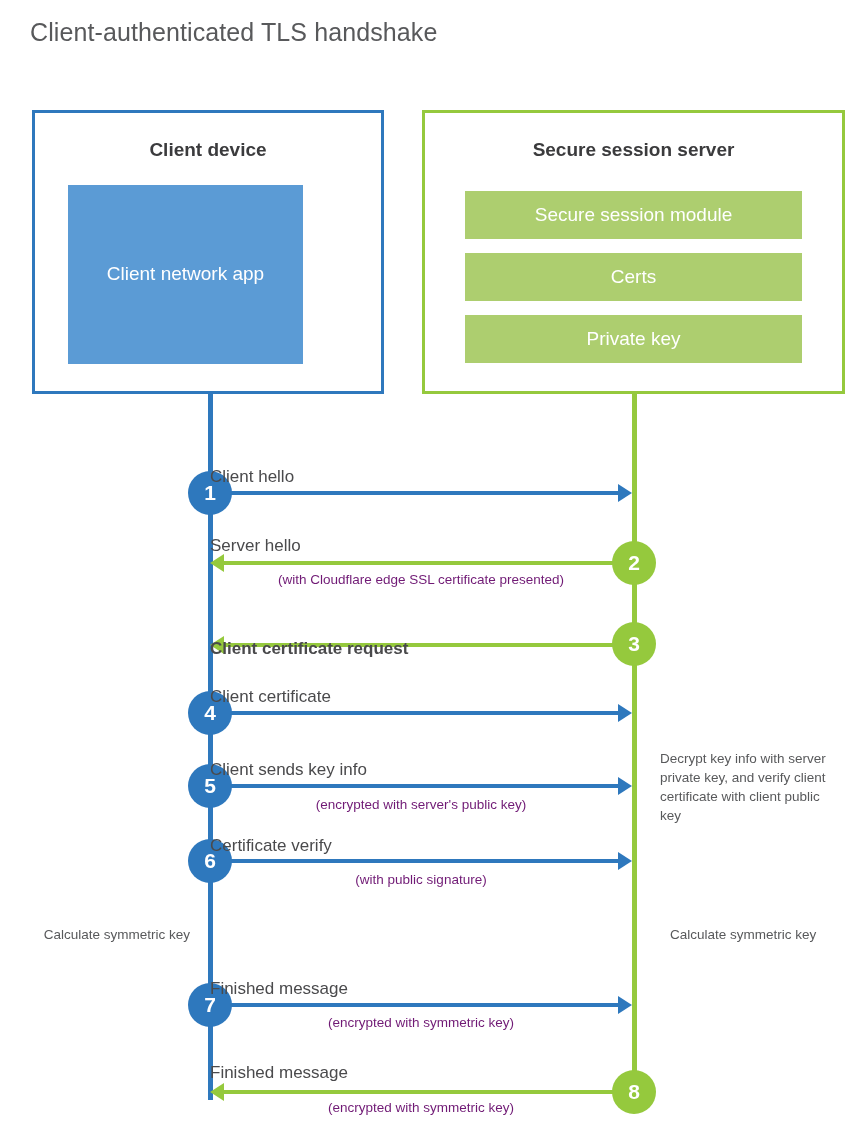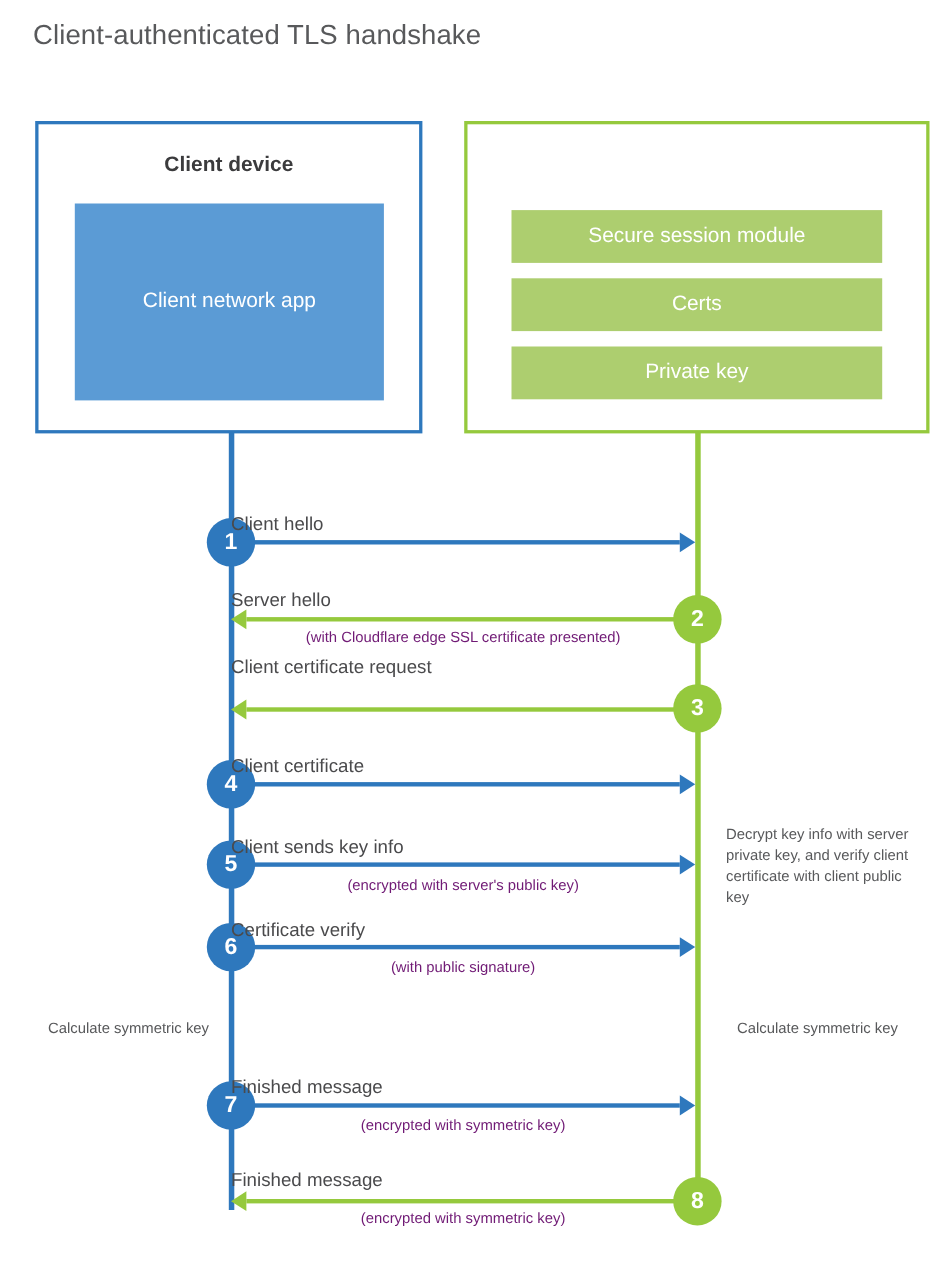--- a/index.html
+++ b/index.html
@@ -54,21 +54,21 @@
     text-align: center;
     font-size: 19px;
     font-weight: bold;
     color: #3b3b3d;
   }
 
   #client-app-rect {
     position: absolute;
     left: 33px;
     top: 72px;
-    width: 281px;
+    width: 235px;
     height: 179px;
     background: #5b9bd5;
     color: #ffffff;
     font-size: 19px;
     display: flex;
     align-items: center;
     justify-content: center;
     text-align: center;
     line-height: 1.28;
   }
@@ -167,20 +167,21 @@
 <body>
 
 <div id="diagram-title">Client-authenticated TLS handshake</div>
 
 <div class="actor-box" id="client-device-box">
   <div class="actor-title">Client device</div>
   <div id="client-app-rect">Client network app</div>
 </div>
 
 <div class="actor-box" id="secure-server-box">
+  <div class="actor-title">Secure session server</div>
   <div class="server-bar" id="server-bar-1">Certs</div>
   <div class="server-bar" id="server-bar-0">Secure session module</div>
   <div class="server-bar" id="server-bar-2">Private key</div>
 </div>
 
 <div class="lifeline" id="client-lifeline"></div>
 <div class="lifeline" id="server-lifeline"></div>
 
 <div class="arrow-line arrow-blue" style="left:210px; top:491px; width:408px;"></div>
 <div class="arrow-head right blue" style="left:618px; top:484px;"></div>
@@ -189,21 +190,21 @@
 
 <div class="arrow-line arrow-green" style="left:224px; top:561px; width:410px;"></div>
 <div class="arrow-head left green" style="left:210px; top:554px;"></div>
 <div class="step-badge badge-green" style="left:612px; top:541px;">2</div>
 <div class="msg-label" style="left:210px; top:536px; width:422px;">Server hello</div>
 <div class="msg-sub" style="left:210px; top:572px; width:422px;">(with Cloudflare edge SSL certificate presented)</div>
 
 <div class="arrow-line arrow-green" style="left:224px; top:643px; width:410px;"></div>
 <div class="arrow-head left green" style="left:210px; top:636px;"></div>
 <div class="step-badge badge-green" style="left:612px; top:622px;">3</div>
-<div class="msg-label" style="left:210px; top:597px; width:422px;">Client certificate request</div>
+<div class="msg-label" style="left:210px; top:639px; width:422px;font-weight:bold;">Client certificate request</div>
 
 <div class="arrow-line arrow-blue" style="left:210px; top:711px; width:408px;"></div>
 <div class="arrow-head right blue" style="left:618px; top:704px;"></div>
 <div class="step-badge badge-blue" style="left:188px; top:691px;">4</div>
 <div class="msg-label" style="left:210px; top:687px; width:422px;">Client certificate</div>
 
 <div class="arrow-line arrow-blue" style="left:210px; top:784px; width:408px;"></div>
 <div class="arrow-head right blue" style="left:618px; top:777px;"></div>
 <div class="step-badge badge-blue" style="left:188px; top:764px;">5</div>
 <div class="msg-label" style="left:210px; top:760px; width:422px;">Client sends key info</div>

